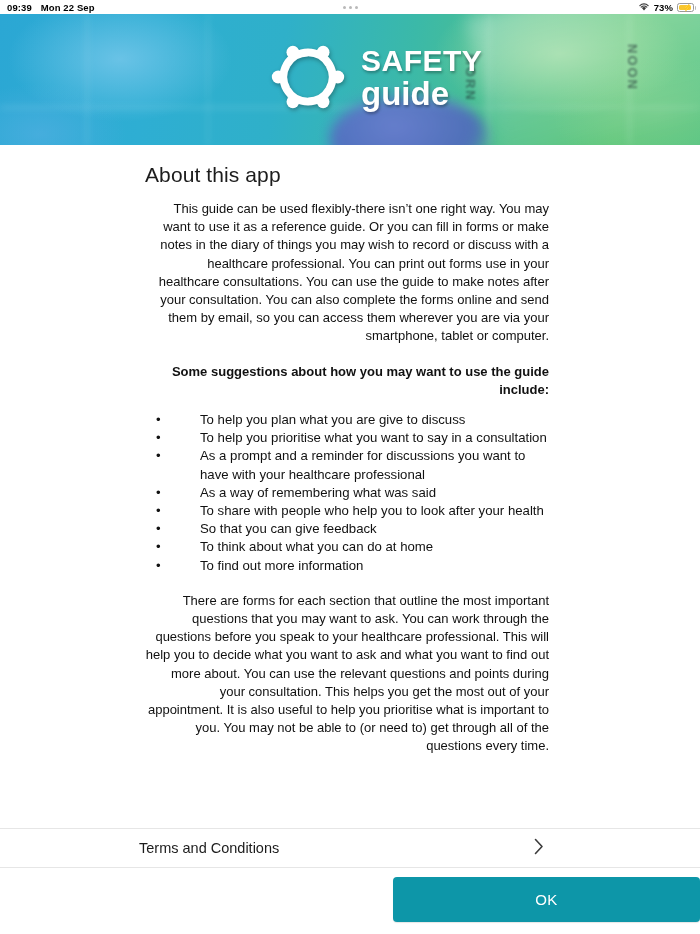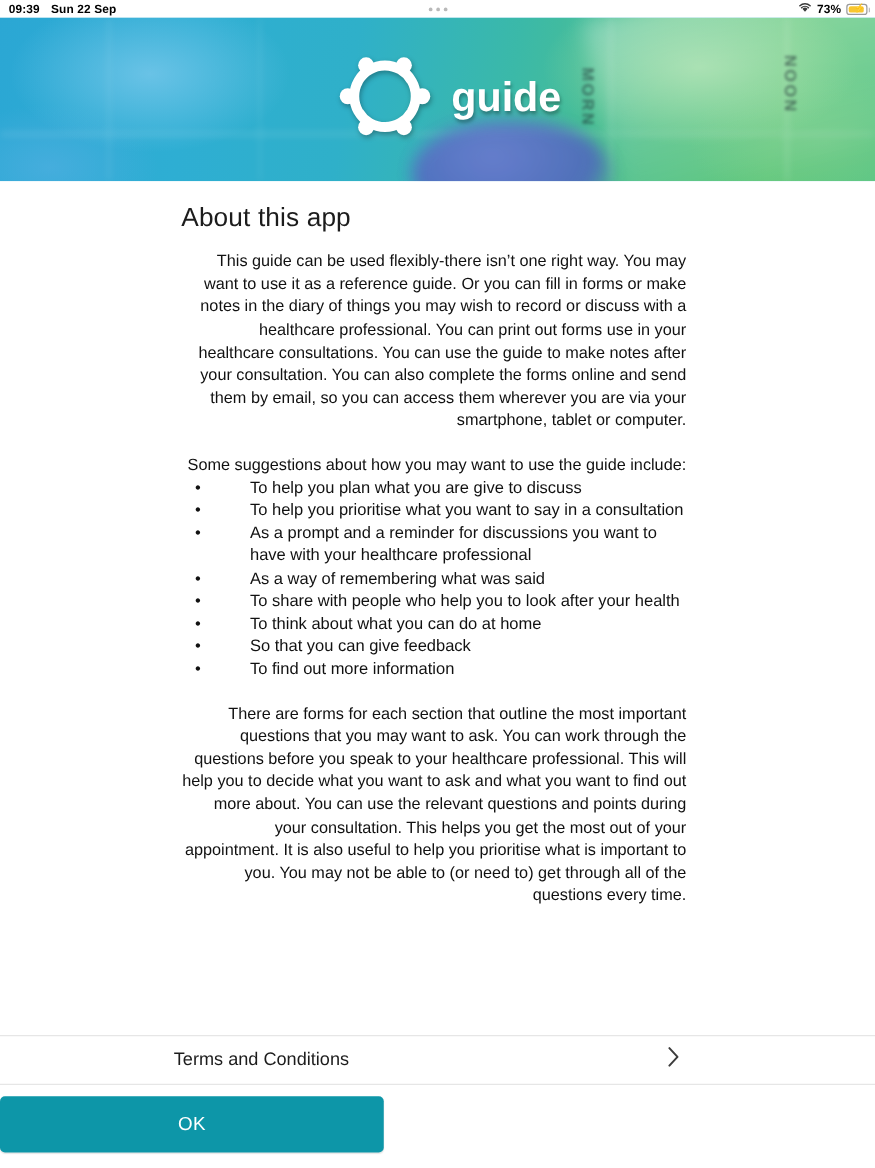--- a/index.html
+++ b/index.html
@@ -218,21 +218,21 @@
     margin: 0 0 13px 0;
     letter-spacing: 0.1px;
   }
   .para {
     font-size: 13px;
     line-height: 18.2px;
     color: #111111;
     margin: 0 0 17px 0;
     text-align: right;
   }
-  .para.tight { margin-bottom: 0; }
+  .para.tight { margin-bottom: 12px; font-weight: bold; }
   .bullets {
     list-style: none;
     margin: 0 0 17px 0;
     padding: 0;
     font-size: 13.2px;
     line-height: 18.2px;
     color: #111111;
   }
   .bullets li {
     position: relative;
@@ -277,21 +277,21 @@
     left: 534px;
     display: block;
   }
 
   .ok-wrap {
     position: absolute;
     left: 0;
     top: 877px;
     width: 700px;
     display: flex;
-    justify-content: flex-start;
+    justify-content: flex-end;
     z-index: 6;
   }
   .ok-button {
     width: 307px;
     height: 45px;
     border: none;
     border-radius: 4px;
     background: #0d96a8;
     color: #ffffff;
     font-family: "Liberation Sans", sans-serif;
@@ -302,21 +302,21 @@
   }
 </style>
 </head>
 <body>
 
 <div class="screen">
 
   <div class="status-bar">
     <div class="status-left">
       <span>09:39</span>
-      <span>Sun 22 Sep</span>
+      <span>Mon 22 Sep</span>
     </div>
 
     <div class="status-center">
       <span class="dot"></span>
       <span class="dot"></span>
       <span class="dot"></span>
     </div>
 
     <div class="status-right">
       <span class="wifi-icon">
@@ -371,20 +371,21 @@
             <circle cx="32" cy="20.5" r="7.6"></circle>
             <circle cx="68" cy="20.5" r="7.6"></circle>
             <circle cx="85.5" cy="50" r="7.6"></circle>
             <circle cx="68" cy="79.5" r="7.6"></circle>
             <circle cx="32" cy="79.5" r="7.6"></circle>
             <circle cx="14.5" cy="50" r="7.6"></circle>
           </g>
         </svg>
       </span>
       <span class="brand-word">
+        <span class="bw-mid">SAFETY</span>
         <span class="bw-bot">guide</span>
       </span>
     </div>
   </div>
 
   <div class="content">
     <div class="article">
       <h1 class="page-title">About this app</h1>
 
       <p class="para">This guide can be used flexibly-there isn’t one right way. You may want to use it as a reference guide. Or you can fill in forms or make notes in the diary of things you may wish to record or discuss with a healthcare professional. You can print out forms use in your healthcare consultations. You can use the guide to make notes after your consultation. You can also complete the forms online and send them by email, so you can access them wherever you are via your smartphone, tablet or computer.</p>
@@ -401,24 +402,24 @@
         <li>
             <span class="bullet-row"><span class="bullet-dot">&nbsp;&nbsp;&nbsp;•&nbsp;&nbsp;&nbsp;&nbsp;</span><span>As a prompt and a reminder for discussions you want to have with your healthcare professional</span></span>
           </li>
         <li>
             <span class="bullet-row"><span class="bullet-dot">&nbsp;&nbsp;&nbsp;•&nbsp;&nbsp;&nbsp;&nbsp;</span><span>As a way of remembering what was said</span></span>
           </li>
         <li>
             <span class="bullet-row"><span class="bullet-dot">&nbsp;&nbsp;&nbsp;•&nbsp;&nbsp;&nbsp;&nbsp;</span><span>To share with people who help you to look after your health</span></span>
           </li>
         <li>
+            <span class="bullet-row"><span class="bullet-dot">&nbsp;&nbsp;&nbsp;•&nbsp;&nbsp;&nbsp;&nbsp;</span><span>So that you can give feedback</span></span>
+          </li>
+        <li>
             <span class="bullet-row"><span class="bullet-dot">&nbsp;&nbsp;&nbsp;•&nbsp;&nbsp;&nbsp;&nbsp;</span><span>To think about what you can do at home</span></span>
-          </li>
-        <li>
-            <span class="bullet-row"><span class="bullet-dot">&nbsp;&nbsp;&nbsp;•&nbsp;&nbsp;&nbsp;&nbsp;</span><span>So that you can give feedback</span></span>
           </li>
         <li>
             <span class="bullet-row"><span class="bullet-dot">&nbsp;&nbsp;&nbsp;•&nbsp;&nbsp;&nbsp;&nbsp;</span><span>To find out more information</span></span>
           </li>
       </ul>
 
       <p class="para">There are forms for each section that outline the most important questions that you may want to ask. You can work through the questions before you speak to your healthcare professional. This will help you to decide what you want to ask and what you want to find out more about. You can use the relevant questions and points during your consultation. This helps you get the most out of your appointment. It is also useful to help you prioritise what is important to you.  You may not be able to (or need to) get through all of the questions every time.</p>
     </div>
   </div>
 

